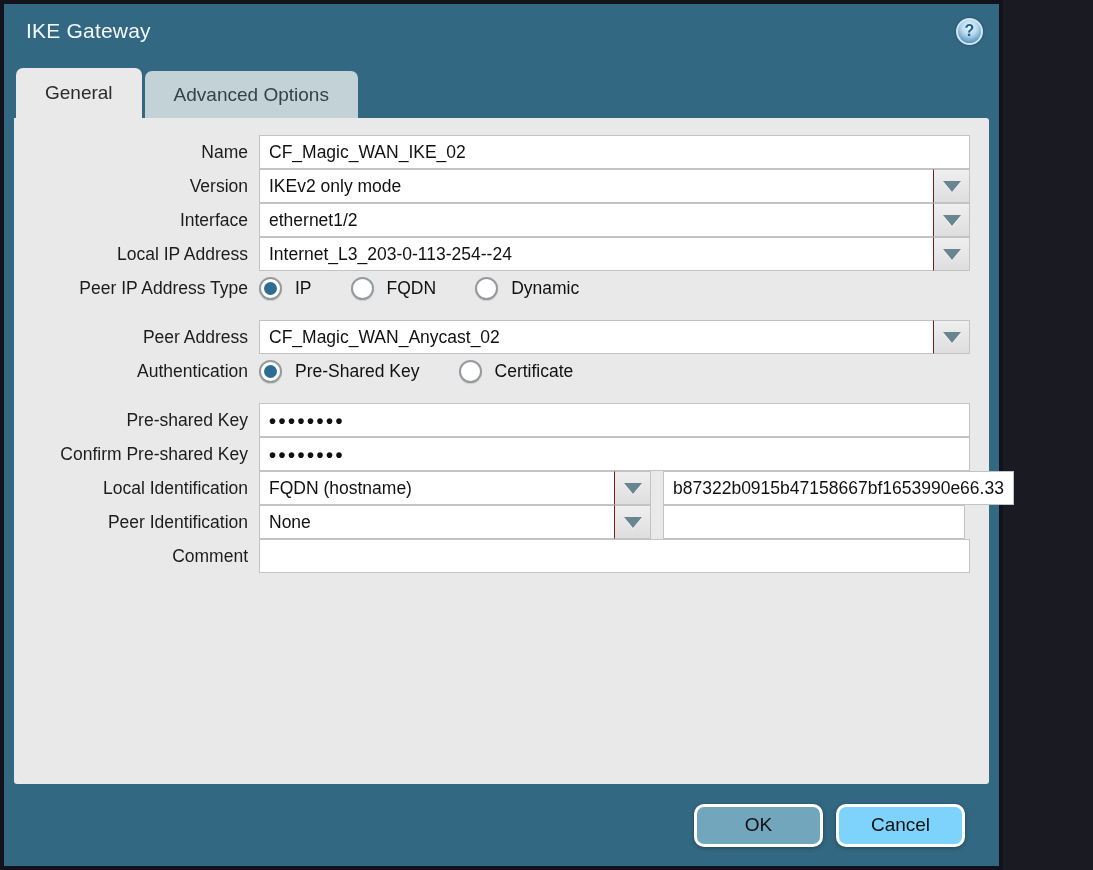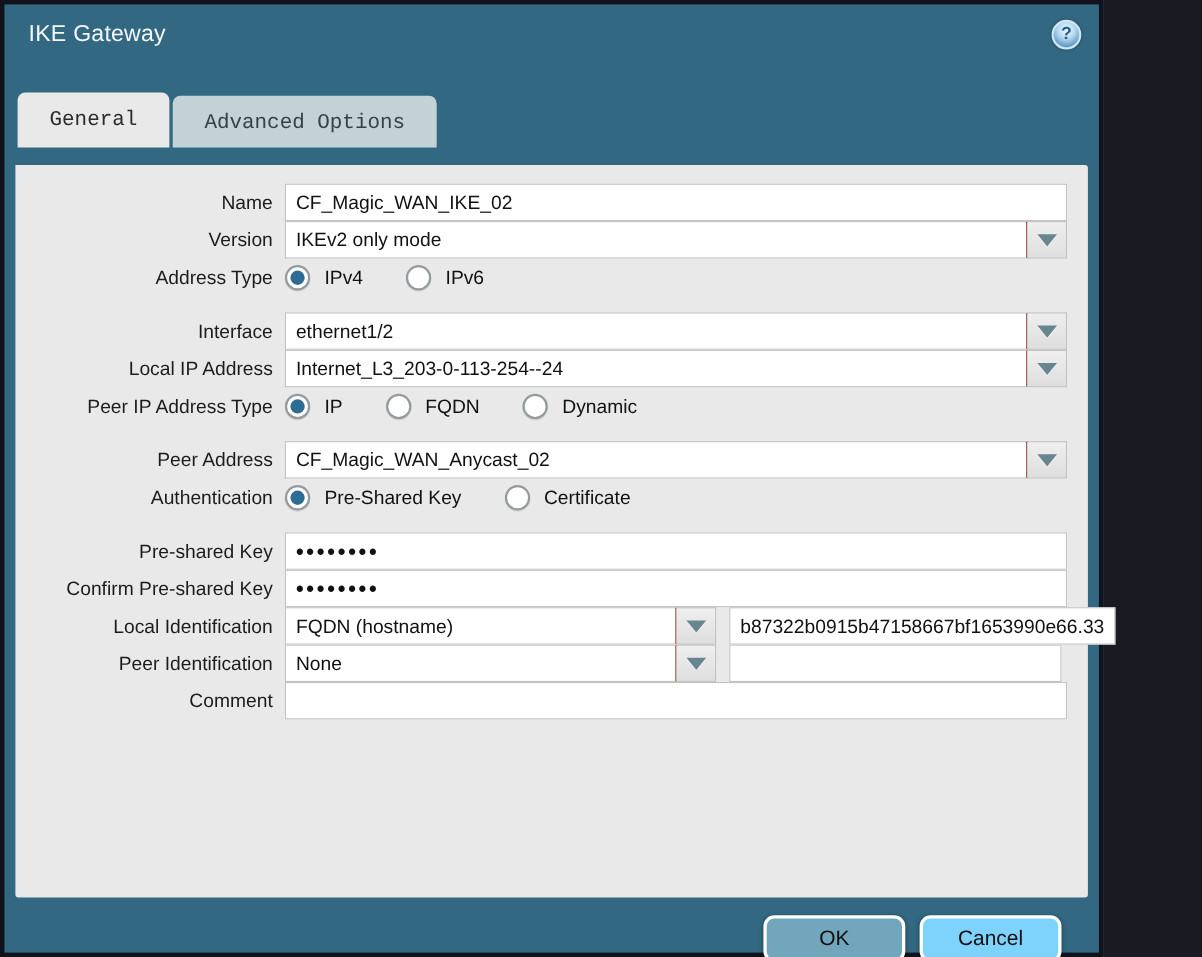--- a/index.html
+++ b/index.html
@@ -5,21 +5,20 @@
   * { margin:0; padding:0; box-sizing:border-box; }
   html,body { width:1093px; height:870px; font-family:"Liberation Sans", sans-serif; }
   body { background:#1a1a22; }
 
   .dialog {
     width:1003px; height:870px;
     background:#336882;
     border:4px solid #12121c;
     display:flex; flex-direction:column;
     position:relative;
-    gap:16px;
   }
 
   
   .titlebar {
     height:54px; flex:none;
     display:flex; align-items:center;
     padding:0 16px 0 22px;
   }
   .title {
     color:#f4f8fa; font-size:21px; letter-spacing:.2px;
@@ -36,21 +35,21 @@
   }
 
   
   .tabs {
     flex:none; display:flex; align-items:flex-end;
     padding-left:12px; gap:3px; height:50px; margin-top:10px;
   }
   .tab {
     border-radius:7px 7px 0 0;
     padding:0 29px; display:flex; align-items:center; justify-content:center;
-    font-size:19px; cursor:pointer;font-family:Liberation Mono, monospace;
+    font-size:19px; cursor:pointer;
   }
   .tab.active {
     background:#e9e9e9; color:#2b2b2b; height:50px;
     position:relative; z-index:2;
   }
   .tab.inactive {
     background:#c3d2d6; color:#33434a; height:47px;
   }
 
   
@@ -156,33 +155,20 @@
     <div class="row">
       <div class="flabel">Version</div>
       <div class="combo">
         <div class="tinput">IKEv2 only mode</div>
         <div class="arrow-btn">
           <span class="tri"></span>
         </div>
       </div>
     </div>
 
-    <div class="row radio-row">
-      <div class="flabel">Address Type</div>
-      <div class="opts">
-        <div class="opt">
-          <span class="radio selected"></span>
-          <span class="opt-label">IPv4</span>
-        </div>
-        <div class="opt">
-          <span class="radio"></span>
-          <span class="opt-label">IPv6</span>
-        </div>
-      </div>
-    </div>
 
     <div class="row">
       <div class="flabel">Interface</div>
       <div class="combo">
         <div class="tinput">ethernet1/2</div>
         <div class="arrow-btn">
           <span class="tri"></span>
         </div>
       </div>
     </div>

